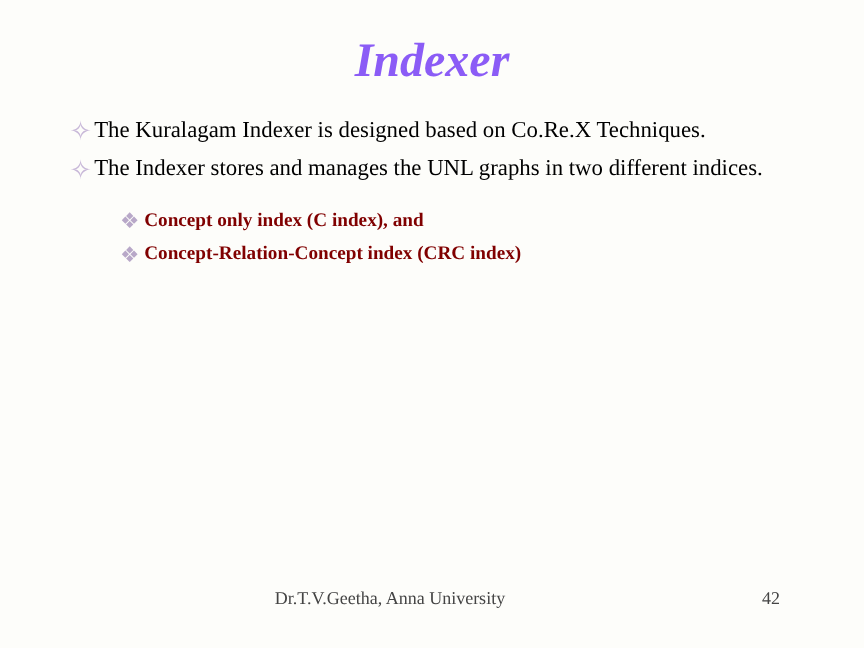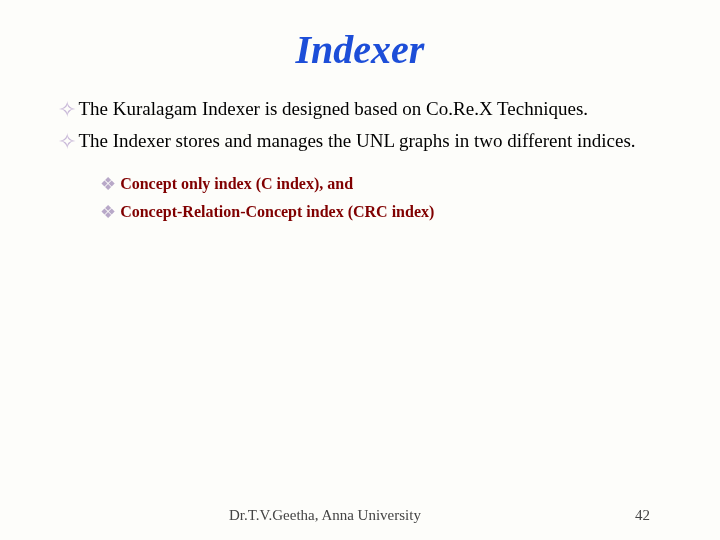--- a/index.html
+++ b/index.html
@@ -15,21 +15,21 @@
     width: 100%;
     height: 100%;
     padding: 20px 50px 0 50px;
     position: relative;
   }
   .title {
     text-align: center;
     font-style: italic;
     font-weight: bold;
     font-size: 40px;
-    color: #1d4ed8;
+    color: #8b5cf6;
     margin-bottom: 22px;
     margin-top: 6px;
   }
   .bullet-main {
     display: flex;
     align-items: flex-start;
     margin-left: 8px;
     margin-bottom: 2px;
   }
   .bullet-main .marker {
@@ -59,21 +59,21 @@
     flex-shrink: 0;
   }
   .bullet-sub .text {
     color: #800000;
     font-size: 16px;
     line-height: 26px;
     font-weight: bold;
   }
   .footer {
     position: absolute;
-    bottom: 16px;
+    bottom: 32px;
     left: 0;
     width: 100%;
     display: flex;
     justify-content: space-between;
     padding: 0 70px 0 0;
     font-size: 15px;
     color: #444;
   }
   .footer .author { width: 100%; text-align: center; }
   .footer .page { position: absolute; right: 70px; }

